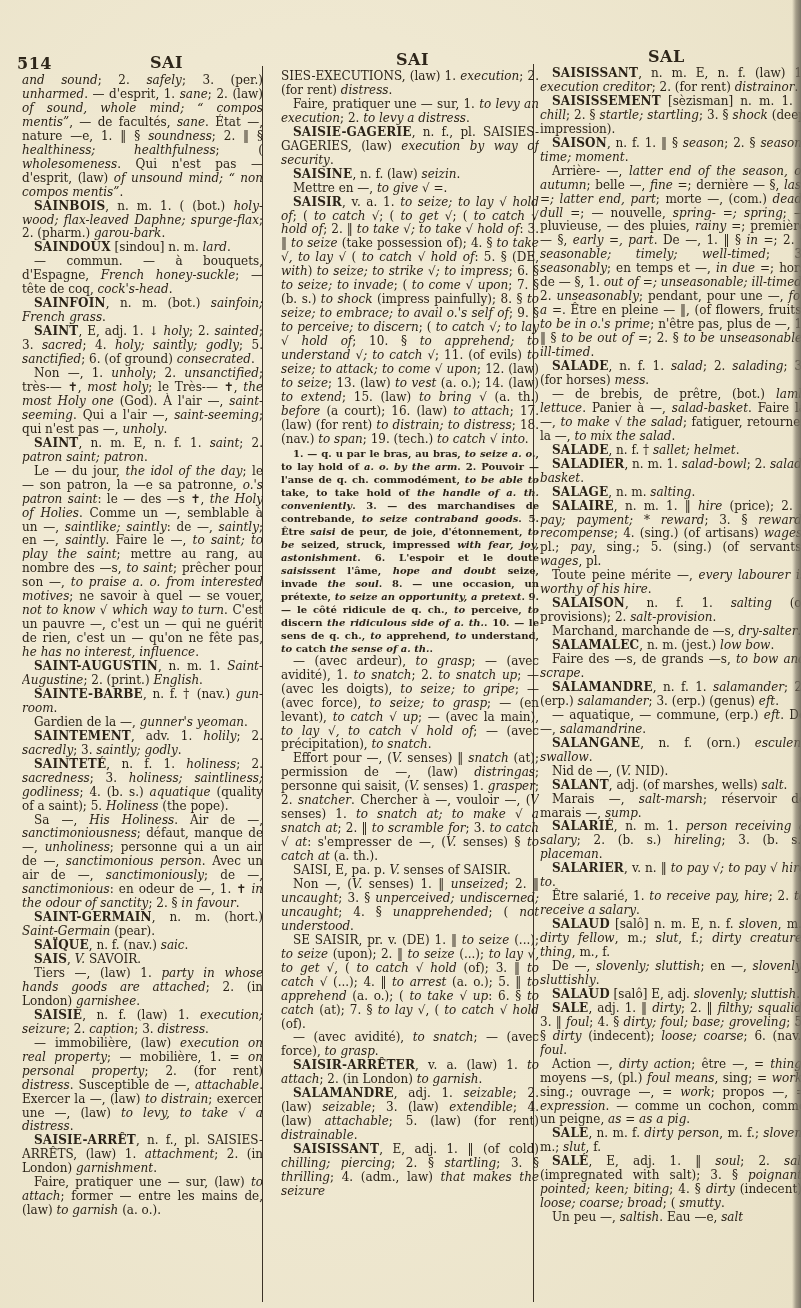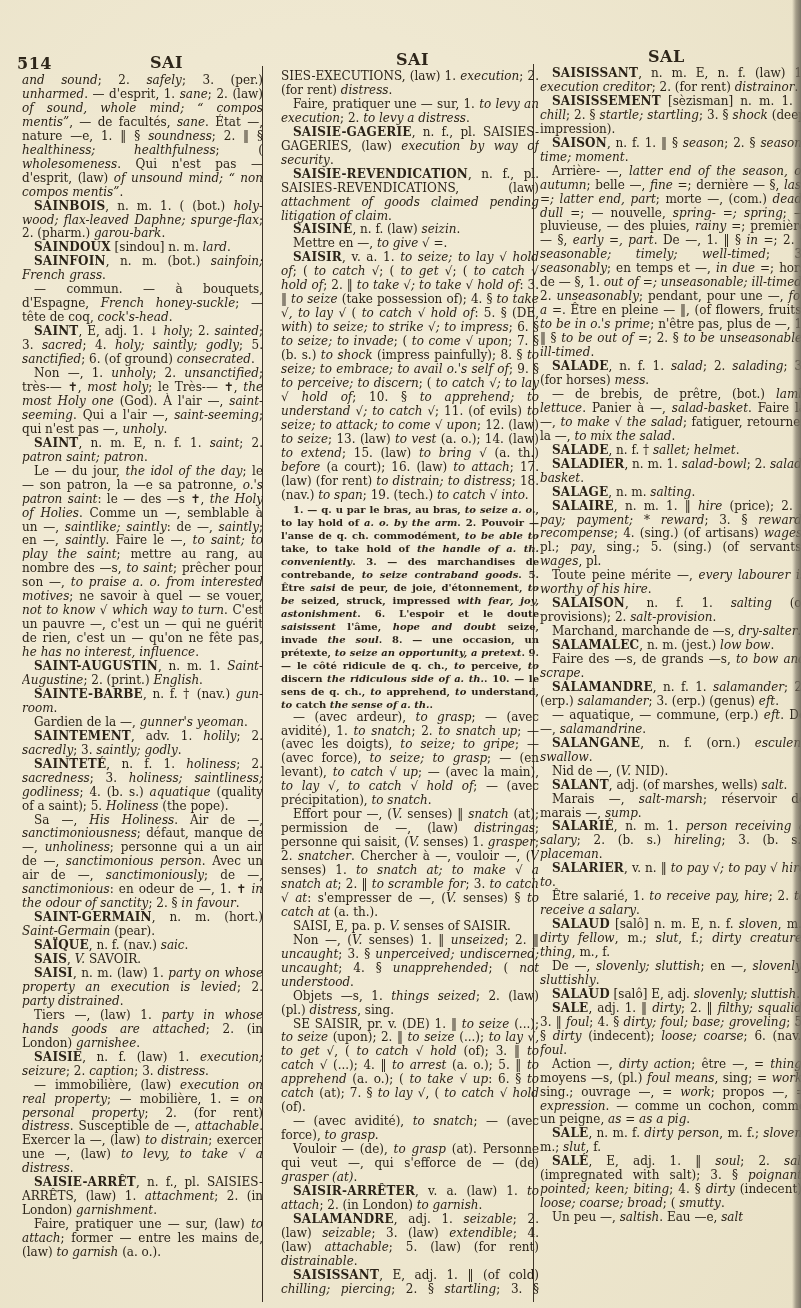--- a/index.html
+++ b/index.html
@@ -41,59 +41,55 @@
   <div class="hdr" style="left:396px; top:50px;">SAI</div>
   <div class="hdr" style="left:648px; top:47px;">SAL</div>
 
   <div class="rule" style="left:262px; top:66px; height:1236px;"></div>
   <div class="rule" style="left:533px; top:64px; height:1238px;"></div>
 
   <div class="col" style="left:22px; top:74px; width:241px;">
       <p class="cont "><span></span><i>and sound</i><span>; 2. </span><i>safely</i><span>; 3. (per.) </span><i>unharmed</i><span>. — d'esprit, 1. </span><i>sane</i><span>; 2. (law) </span><i>of sound, whole mind; “ compos mentis”</i><span>, — de facultés, </span><i>sane</i><span>. État —, nature —e, 1. ‖ § </span><i>soundness</i><span>; 2. ‖ § </span><i>healthiness; healthfulness</i><span>; ( </span><i>wholesomeness</i><span>. Qui n'est pas — d'esprit, (law) </span><i>of unsound mind; “ non compos mentis”</i><span>.</span></p>
       <p class=""><b class="hw">SAINBOIS</b><span>, n. m. 1. ( (bot.) </span><i>holy-wood; flax-leaved Daphne; spurge-flax</i><span>; 2. (pharm.) </span><i>garou-bark</i><span>.</span></p>
       <p class=""><b class="hw">SAINDOUX</b><span> [sindou] n. m. </span><i>lard</i><span>.</span></p>
+      <p class=""><span>— commun. — à bouquets, d'Espagne, </span><i>French honey-suckle</i><span>; — tête de coq, </span><i>cock's-head</i><span>.</span></p>
       <p class=""><b class="hw">SAINFOIN</b><span>, n. m. (bot.) </span><i>sainfoin; French grass</i><span>.</span></p>
-      <p class=""><span>— commun. — à bouquets, d'Espagne, </span><i>French honey-suckle</i><span>; — tête de coq, </span><i>cock's-head</i><span>.</span></p>
       <p class=""><b class="hw">SAINT</b><span>, E, adj. 1. ↓ </span><i>holy</i><span>; 2. </span><i>sainted</i><span>; 3. </span><i>sacred</i><span>; 4. </span><i>holy; saintly; godly</i><span>; 5. </span><i>sanctified</i><span>; 6. (of ground) </span><i>consecrated</i><span>.</span></p>
       <p class=""><span>Non —, 1. </span><i>unholy</i><span>; 2. </span><i>unsanctified</i><span>; très-— ✝, </span><i>most holy</i><span>; le Très-— ✝, </span><i>the most Holy one</i><span> (God). À l'air —, </span><i>saint-seeming</i><span>. Qui a l'air —, </span><i>saint-seeming</i><span>; qui n'est pas —, </span><i>unholy</i><span>.</span></p>
       <p class=""><b class="hw">SAINT</b><span>, n. m. E, n. f. 1. </span><i>saint</i><span>; 2. </span><i>patron saint; patron</i><span>.</span></p>
       <p class=""><span>Le — du jour, </span><i>the idol of the day</i><span>; le — son patron, la —e sa patronne, </span><i>o.'s patron saint</i><span>: le — des —s ✝, </span><i>the Holy of Holies</i><span>. Comme un —, semblable à un —, </span><i>saintlike; saintly</i><span>: de —, </span><i>saintly</i><span>; en —, </span><i>saintly</i><span>. Faire le —, </span><i>to saint; to play the saint</i><span>; mettre au rang, au nombre des —s, </span><i>to saint</i><span>; prêcher pour son —, </span><i>to praise a. o. from interested motives</i><span>; ne savoir à quel — se vouer, </span><i>not to know √ which way to turn</i><span>. C'est un pauvre —, c'est un — qui ne guérit de rien, c'est un — qu'on ne fête pas, </span><i>he has no interest, influence</i><span>.</span></p>
       <p class=""><b class="hw">SAINT-AUGUSTIN</b><span>, n. m. 1. </span><i>Saint-Augustine</i><span>; 2. (print.) </span><i>English</i><span>.</span></p>
       <p class=""><b class="hw">SAINTE-BARBE</b><span>, n. f. † (nav.) </span><i>gun-room</i><span>.</span></p>
       <p class=""><span>Gardien de la —, </span><i>gunner's yeoman</i><span>.</span></p>
       <p class=""><b class="hw">SAINTEMENT</b><span>, adv. 1. </span><i>holily</i><span>; 2. </span><i>sacredly</i><span>; 3. </span><i>saintly; godly</i><span>.</span></p>
       <p class=""><b class="hw">SAINTETÉ</b><span>, n. f. 1. </span><i>holiness</i><span>; 2. </span><i>sacredness</i><span>; 3. </span><i>holiness; saintliness; godliness</i><span>; 4. (b. s.) </span><i>aquatique</i><span> (quality of a saint); 5. </span><i>Holiness</i><span> (the pope).</span></p>
       <p class=""><span>Sa —, </span><i>His Holiness</i><span>. Air de —, </span><i>sanctimoniousness</i><span>; défaut, manque de —, </span><i>unholiness</i><span>; personne qui a un air de —, </span><i>sanctimonious person</i><span>. Avec un air de —, </span><i>sanctimoniously</i><span>; de —, </span><i>sanctimonious</i><span>: en odeur de —, 1. ✝ </span><i>in the odour of sanctity</i><span>; 2. § </span><i>in favour</i><span>.</span></p>
       <p class=""><b class="hw">SAINT-GERMAIN</b><span>, n. m. (hort.) </span><i>Saint-Germain</i><span> (pear).</span></p>
       <p class=""><b class="hw">SAÏQUE</b><span>, n. f. (nav.) </span><i>saic</i><span>.</span></p>
       <p class=""><b class="hw">SAIS</b><span>, </span><i>V.</i><span> SAVOIR.</span></p>
-      <p class=""><b class="hw">SAISI</b><span>, n. m. (law) 1. </span><i>party on whose property an execution is levied</i><span>; 2. </span><i>party distrained</i><span>.</span></p>
       <p class=""><span>Tiers —, (law) 1. </span><i>party in whose hands goods are attached</i><span>; 2. (in London) </span><i>garnishee</i><span>.</span></p>
       <p class=""><b class="hw">SAISIE</b><span>, n. f. (law) 1. </span><i>execution; seizure</i><span>; 2. </span><i>caption</i><span>; 3. </span><i>distress</i><span>.</span></p>
       <p class=""><span>— immobilière, (law) </span><i>execution on real property</i><span>; — mobilière, 1. = </span><i>on personal property</i><span>; 2. (for rent) </span><i>distress</i><span>. Susceptible de —, </span><i>attachable</i><span>. Exercer la —, (law) </span><i>to distrain</i><span>; exercer une —, (law) </span><i>to levy, to take √ a distress</i><span>.</span></p>
       <p class=""><b class="hw">SAISIE-ARRÊT</b><span>, n. f., pl. SAISIES-ARRÊTS, (law) 1. </span><i>attachment</i><span>; 2. (in London) </span><i>garnishment</i><span>.</span></p>
       <p class=""><span>Faire, pratiquer une — sur, (law) </span><i>to attach</i><span>; former — entre les mains de, (law) </span><i>to garnish</i><span> (a. o.).</span></p>
     </div>
   <div class="col" style="left:269px; top:70px; width:258px;margin-left:12px;">
       <p class="cont "><span>SIES-EXÉCUTIONS, (law) 1. </span><i>execution</i><span>; 2. (for rent) </span><i>distress</i><span>.</span></p>
       <p class=""><span>Faire, pratiquer une — sur, 1. </span><i>to levy an execution</i><span>; 2. </span><i>to levy a distress</i><span>.</span></p>
       <p class=""><b class="hw">SAISIE-GAGERIE</b><span>, n. f., pl. SAISIES-GAGERIES, (law) </span><i>execution by way of security</i><span>.</span></p>
-      <p class=""><b class="hw">SAISIE-REVENDICATION</b><span>, n. f., pl. SAISIES-REVENDICATIONS, (law) </span><i>attachment of goods claimed pending litigation of claim</i><span>.</span></p>
       <p class=""><b class="hw">SAISINE</b><span>, n. f. (law) </span><i>seizin</i><span>.</span></p>
       <p class=""><span>Mettre en —, </span><i>to give √ =</i><span>.</span></p>
       <p class=""><b class="hw">SAISIR</b><span>, v. a. 1. </span><i>to seize; to lay √ hold of</i><span>; ( </span><i>to catch √</i><span>; ( </span><i>to get √</i><span>; ( </span><i>to catch √ hold of</i><span>; 2. ‖ </span><i>to take √; to take √ hold of</i><span>: 3. ‖ </span><i>to seize</i><span> (take possession of); 4. § </span><i>to take √, to lay √</i><span> ( </span><i>to catch √ hold of</i><span>: 5. § (DE, </span><i>with</i><span>) </span><i>to seize; to strike √; to impress</i><span>; 6. § </span><i>to seize; to invade</i><span>; ( </span><i>to come √ upon</i><span>; 7. § (b. s.) </span><i>to shock</i><span> (impress painfully); 8. § </span><i>to seize; to embrace; to avail o.'s self of</i><span>; 9. § </span><i>to perceive; to discern</i><span>; ( </span><i>to catch √; to lay √ hold of</i><span>; 10. § </span><i>to apprehend; to understand √; to catch √</i><span>; 11. (of evils) </span><i>to seize; to attack; to come √ upon</i><span>; 12. (law) </span><i>to seize</i><span>; 13. (law) </span><i>to vest</i><span> (a. o.); 14. (law) </span><i>to extend</i><span>; 15. (law) </span><i>to bring √</i><span> (a. th.) </span><i>before</i><span> (a court); 16. (law) </span><i>to attach</i><span>; 17. (law) (for rent) </span><i>to distrain; to distress</i><span>; 18. (nav.) </span><i>to span</i><span>; 19. (tech.) </span><i>to catch √ into</i><span>.</span></p>
       <p class="small"><span>1. — q. u par le bras, au bras, </span><i>to seize a. o.</i><span>, to lay hold of </span><i>a. o. by the arm</i><span>. 2. Pouvoir — l'anse de q. ch. commodément, </span><i>to be able to</i><span> take, to take hold of </span><i>the handle of a. th. conveniently</i><span>. 3. — des marchandises de contrebande, </span><i>to seize contraband goods</i><span>. 5. Être </span><i>saisi</i><span> de peur, de joie, d'étonnement, </span><i>to be</i><span> seized, struck, impressed </span><i>with fear, joy, astonishment</i><span>. 6. L'espoir et le doute </span><i>saisissent</i><span> l'âme, </span><i>hope and doubt</i><span> seize, invade </span><i>the soul</i><span>. 8. — une occasion, un prétexte, </span><i>to seize an opportunity, a pretext</i><span>. 9. — le côté ridicule de q. ch., </span><i>to</i><span> perceive, </span><i>to</i><span> discern </span><i>the ridiculous side of a. th.</i><span>. 10. — le sens de q. ch., </span><i>to</i><span> apprehend, </span><i>to</i><span> understand, </span><i>to</i><span> catch </span><i>the sense of a. th.</i><span>.</span></p>
       <p class=""><span>— (avec ardeur), </span><i>to grasp</i><span>; — (avec avidité), 1. </span><i>to snatch</i><span>; 2. </span><i>to snatch up</i><span>; — (avec les doigts), </span><i>to seize; to gripe</i><span>; — (avec force), </span><i>to seize; to grasp</i><span>; — (en levant), </span><i>to catch √ up</i><span>; — (avec la main), </span><i>to lay √, to catch √ hold of</i><span>; — (avec précipitation), </span><i>to snatch</i><span>.</span></p>
       <p class=""><span>Effort pour —, (</span><i>V.</i><span> senses) ‖ </span><i>snatch</i><span> (at); permission de —, (law) </span><i>distringas</i><span>; personne qui saisit, (</span><i>V.</i><span> senses) 1. </span><i>grasper</i><span>; 2. </span><i>snatcher</i><span>. Chercher à —, vouloir —, (</span><i>V</i><span> senses) 1. </span><i>to snatch at; to make √ a snatch at</i><span>; 2. ‖ </span><i>to scramble for</i><span>; 3. </span><i>to catch √ at</i><span>: s'empresser de —, (</span><i>V.</i><span> senses) § </span><i>to catch at</i><span> (a. th.).</span></p>
       <p class=""><span>SAISI, E, pa. p. </span><i>V.</i><span> senses of SAISIR.</span></p>
       <p class=""><span>Non —, (</span><i>V.</i><span> senses) 1. ‖ </span><i>unseized</i><span>; 2. ‖ </span><i>uncaught</i><span>; 3. § </span><i>unperceived; undiscerned; uncaught</i><span>; 4. § </span><i>unapprehended</i><span>; ( </span><i>not understood</i><span>.</span></p>
-      <p class=""><span>Objets —s, 1. </span><i>things seized</i><span>; 2. (law) (pl.) </span><i>distress</i><span>, sing.</span></p>
       <p class=""><span>SE SAISIR, pr. v. (DE) 1. ‖ </span><i>to seize</i><span> (...); </span><i>to seize</i><span> (upon); 2. ‖ </span><i>to seize</i><span> (...); </span><i>to lay √, to get √</i><span>, ( </span><i>to catch √ hold</i><span> (of); 3. ‖ </span><i>to catch √</i><span> (...); 4. ‖ </span><i>to arrest</i><span> (a. o.); 5. ‖ </span><i>to apprehend</i><span> (a. o.); ( </span><i>to take √ up</i><span>: 6. § </span><i>to catch</i><span> (at); 7. § </span><i>to lay √</i><span>, ( </span><i>to catch √ hold</i><span> (of).</span></p>
       <p class=""><span>— (avec avidité), </span><i>to snatch</i><span>; — (avec force), </span><i>to grasp</i><span>.</span></p>
-      <p class=""><span>Vouloir — (de), </span><i>to grasp</i><span> (at). Personne qui veut —, qui s'efforce de — (de) </span><i>grasper (at)</i><span>.</span></p>
       <p class=""><b class="hw">SAISIR-ARRÊTER</b><span>, v. a. (law) 1. </span><i>to attach</i><span>; 2. (in London) </span><i>to garnish</i><span>.</span></p>
       <p class=""><b class="hw">SALAMANDRE</b><span>, adj. 1. </span><i>seizable</i><span>; 2. (law) </span><i>seizable</i><span>; 3. (law) </span><i>extendible</i><span>; 4. (law) </span><i>attachable</i><span>; 5. (law) (for rent) </span><i>distrainable</i><span>.</span></p>
       <p class=""><b class="hw">SAISISSANT</b><span>, E, adj. 1. ‖ (of cold) </span><i>chilling; piercing</i><span>; 2. § </span><i>startling</i><span>; 3. § </span><i>thrilling</i><span>; 4. (adm., law) </span><i>that makes the seizure</i></p>
     </div>
   <div class="col" style="left:540px; top:67px; width:266px;">
       <p class=""><b class="hw">SAISISSANT</b><span>, n. m. E, n. f. (law) 1. </span><i>execution creditor</i><span>; 2. (for rent) </span><i>distrainor</i><span>.</span></p>
       <p class=""><b class="hw">SAISISSEMENT</b><span> [sèzisman] n. m. 1. ‖ </span><i>chill</i><span>; 2. § </span><i>startle; startling</i><span>; 3. § </span><i>shock</i><span> (deep impression).</span></p>
       <p class=""><b class="hw">SAISON</b><span>, n. f. 1. ‖ § </span><i>season</i><span>; 2. § </span><i>season; time; moment</i><span>.</span></p>
       <p class=""><span>Arrière- —, </span><i>latter end of the season, of autumn</i><span>; belle —, </span><i>fine =</i><span>; dernière — §, </span><i>last =; latter end, part</i><span>; morte —, (com.) </span><i>dead, dull =</i><span>; — nouvelle, </span><i>spring- =; spring</i><span>; — pluvieuse, — des pluies, </span><i>rainy =</i><span>; première — §, </span><i>early =, part</i><span>. De —, 1. ‖ § </span><i>in =</i><span>; 2. § </span><i>seasonable; timely; well-timed</i><span>; 3. </span><i>seasonably</i><span>; en temps et —, </span><i>in due =</i><span>; hors de — §, 1. </span><i>out of =; unseasonable; ill-timed</i><span>; 2. </span><i>unseasonably</i><span>; pendant, pour une —, </span><i>for a =</i><span>. Être en pleine — ‖, (of flowers, fruits) </span><i>to be in o.'s prime</i><span>; n'être pas, plus de —, 1. ‖ § </span><i>to be out of =</i><span>; 2. § </span><i>to be unseasonable, ill-timed</i><span>.</span></p>
       <p class=""><b class="hw">SALADE</b><span>, n. f. 1. </span><i>salad</i><span>; 2. </span><i>salading</i><span>; 3. (for horses) </span><i>mess</i><span>.</span></p>

